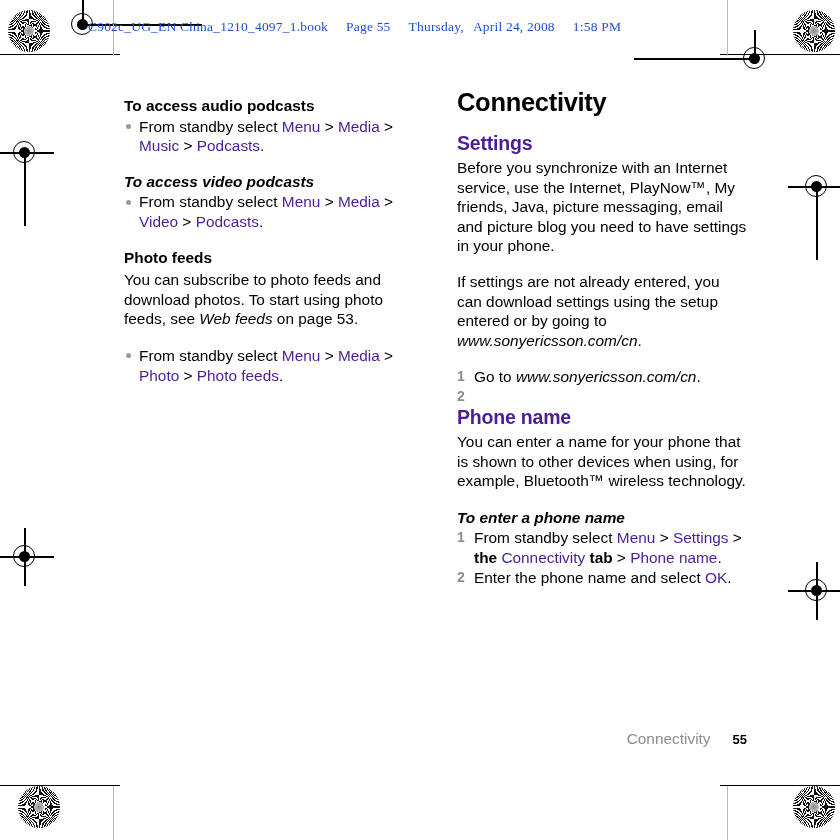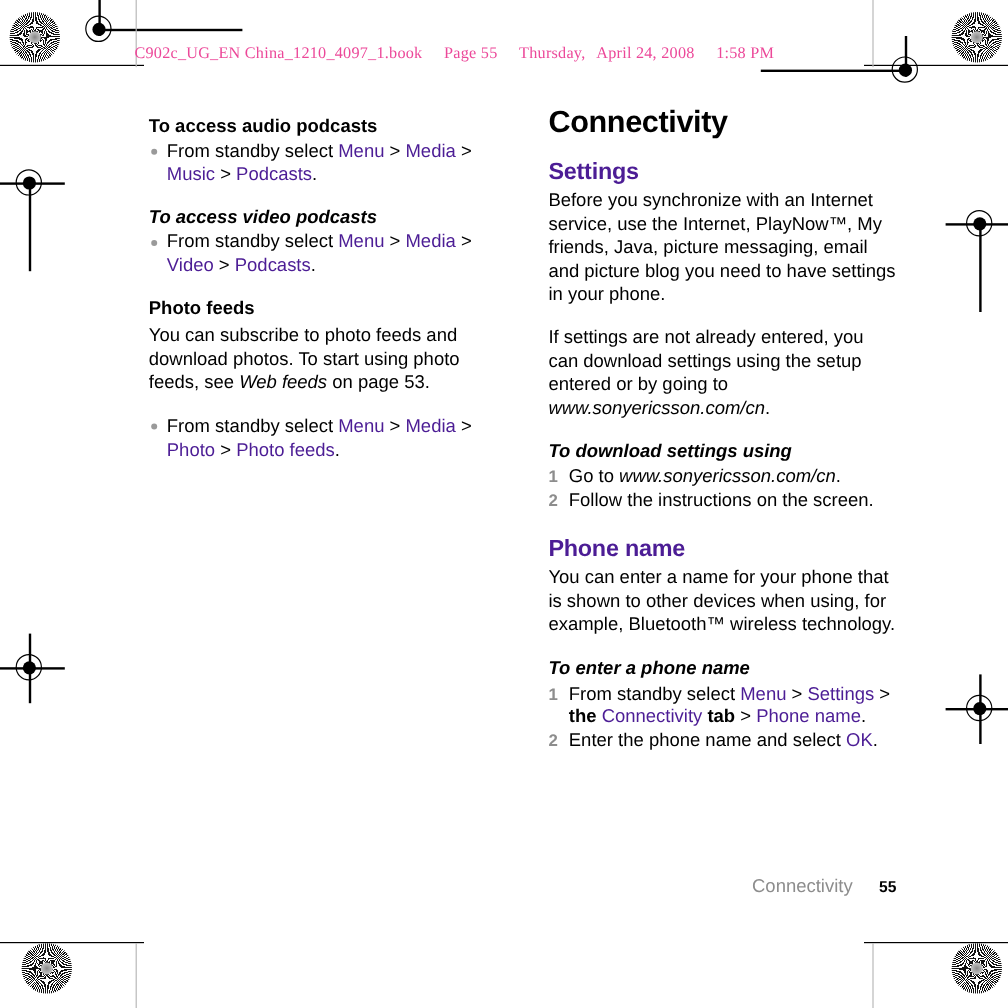--- a/index.html
+++ b/index.html
@@ -73,28 +73,27 @@
   .reg .vline.long-down  { top: 16px;   height: 74px; }
 
   .rule { position: absolute; background: #000; }
   .rule.h { height: 1.4px; }
   .rule.v { width: 1.4px; }
   .rule.grey { background: #b9b9b9; }
 
   
   .slug {
     position: absolute;
-    left: 112px;
+    left: 88px;
     top: 19px;
     font-family: "Liberation Serif", serif;
     font-size: 13.5px;
     letter-spacing: 0.2px;
     white-space: nowrap;
-    color: #ec4899;
-    margin-top: 17px;
+    color: #1d4ed8;
   }
   .slug .sp { display: inline-block; width: 9px; }
 
   
   .col {
     position: absolute;
     font-size: 15.4px;
     line-height: 19.6px;
     color: #000;
   }
@@ -292,27 +291,26 @@
   <p class="body">Before you synchronize with an Internet service, use the Internet, PlayNow™, My friends, Java, picture messaging, email and picture blog you need to have settings in your phone.</p>
 
   <div class="gap-sm"></div>
 
   <p class="body">
     <span>If settings are not already entered, you can download settings using the setup entered or by going to </span><span class="ital">www.sonyericsson.com/cn</span><span>.</span>
   </p>
 
   <div class="gap"></div>
 
-  <h3 class="subhead ital">To download settings using</h3>
   <ol class="steps">
     <li>
       <span class="num">1</span><span>Go to </span><span class="ital">www.sonyericsson.com/cn</span><span>.</span>
     </li>
     <li>
-      <span class="num">2</span><span>Follow the instructions on the screen.</span>
+      <span class="num">2</span>
     </li>
   </ol>
 
   <div class="gap-lg"></div>
 
   <h2 class="section acc">Phone name</h2>
   <p class="body">You can enter a name for your phone that is shown to other devices when using, for example, Bluetooth™ wireless technology.</p>
 
   <div class="gap"></div>
 

